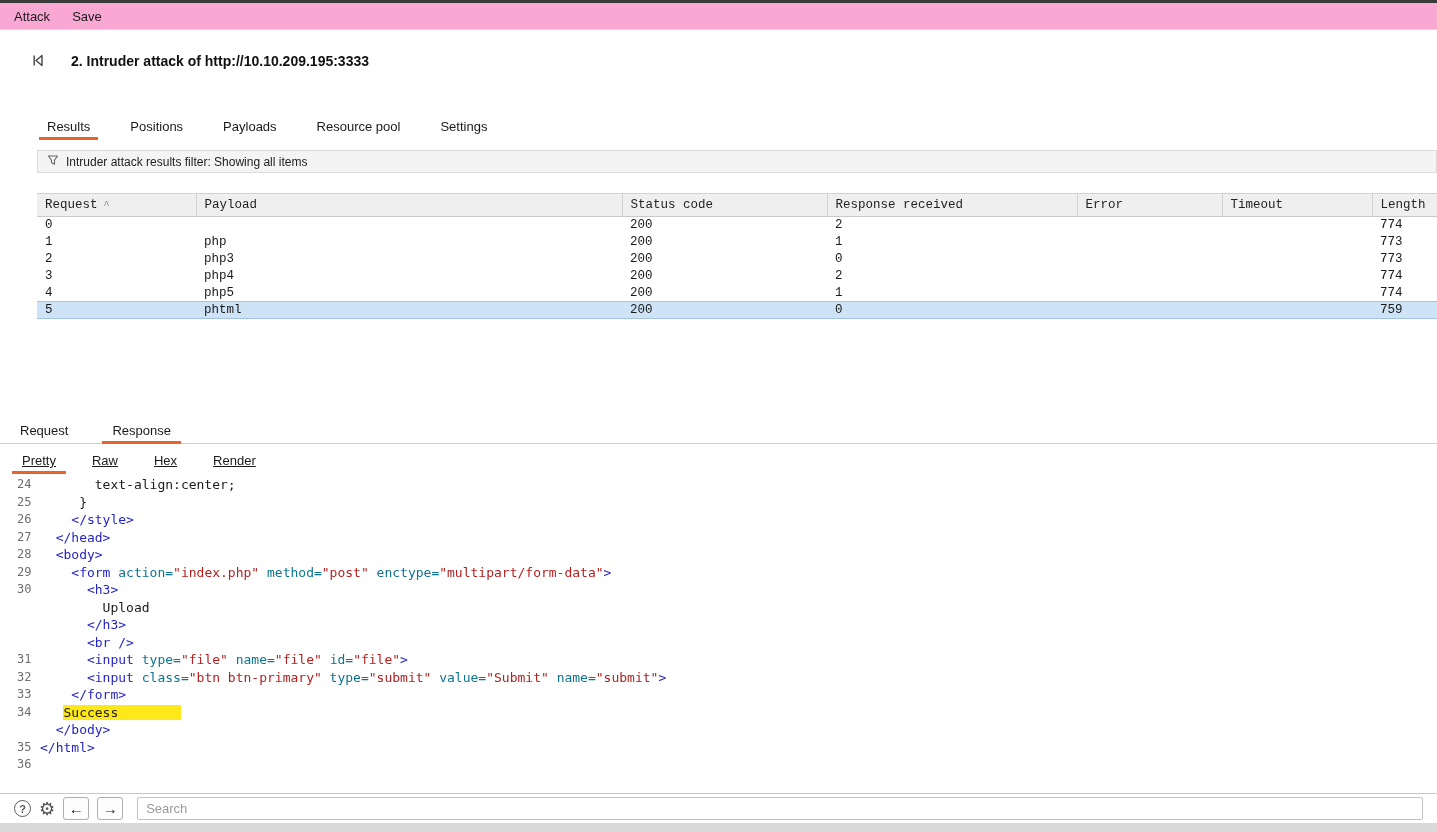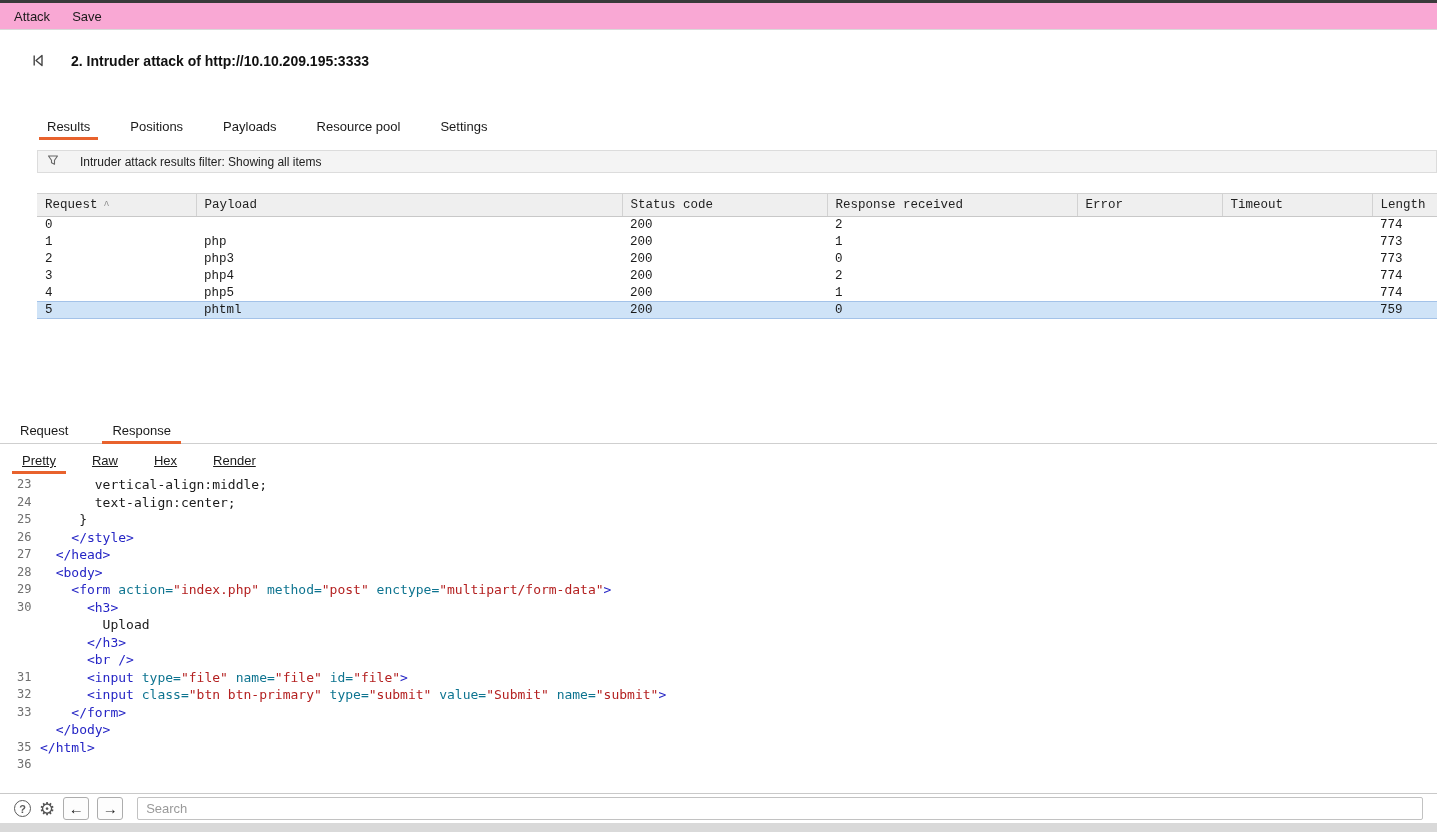--- a/index.html
+++ b/index.html
@@ -50,21 +50,21 @@
   }
   #message-tabs { height: 27px; }
   #message-tabs .tab { padding: 0 12px; }
   #view-tabs { position: absolute; top: 447px; left: 10px; height: 27px; }
   #view-tabs .tab { padding: 0 12px; margin-right: 12px; text-decoration: underline; }
 
   
   .filter-bar {
     position: absolute; top: 150px; left: 37px; right: 0; height: 23px;
     background: #f4f4f4; border: 1px solid #dcdcdc;
-    display: flex; align-items: center; gap: 21px;
+    display: flex; align-items: center; gap: 7px;
     padding-left: 9px; font-size: 12px; color: #222; cursor: pointer;
   }
 
   
   .results-wrap { position: absolute; top: 193px; left: 37px; right: 0; font-family: Liberation Mono, monospace; }
   table.results {
     width: 100%; border-collapse: collapse; table-layout: fixed;
     font-size: 12.5px;
   }
   table.results th {
@@ -254,34 +254,34 @@
 </div>
 
 <div class="tabs" id="view-tabs">
     <div class="tab selected">Pretty</div>
     <div class="tab">Raw</div>
     <div class="tab">Hex</div>
     <div class="tab">Render</div>
   </div>
 
 <div class="editor" id="editor-lines">
-    <div class="line"><span class="gutter">23</span><span class="code"><span class="tk-plain">       vertical-align:middle;</span></span></div>
     <div class="line"><span class="gutter">24</span><span class="code"><span class="tk-plain">       text-align:center;</span></span></div>
     <div class="line"><span class="gutter">25</span><span class="code"><span class="tk-plain">     }</span></span></div>
     <div class="line"><span class="gutter">26</span><span class="code"><span class="tk-plain">    </span><span class="tk-tag">&lt;/style&gt;</span></span></div>
     <div class="line"><span class="gutter">27</span><span class="code"><span class="tk-plain">  </span><span class="tk-tag">&lt;/head&gt;</span></span></div>
     <div class="line"><span class="gutter">28</span><span class="code"><span class="tk-plain">  </span><span class="tk-tag">&lt;body&gt;</span></span></div>
     <div class="line"><span class="gutter">29</span><span class="code"><span class="tk-plain">    </span><span class="tk-tag">&lt;form</span><span class="tk-attr"> action=</span><span class="tk-val">"index.php"</span><span class="tk-attr"> method=</span><span class="tk-val">"post"</span><span class="tk-attr"> enctype=</span><span class="tk-val">"multipart/form-data"</span><span class="tk-tag">&gt;</span></span></div>
     <div class="line"><span class="gutter">30</span><span class="code"><span class="tk-plain">      </span><span class="tk-tag">&lt;h3&gt;</span></span></div>
     <div class="line"><span class="gutter"></span><span class="code"><span class="tk-plain">        Upload</span></span></div>
     <div class="line"><span class="gutter"></span><span class="code"><span class="tk-plain">      </span><span class="tk-tag">&lt;/h3&gt;</span></span></div>
     <div class="line"><span class="gutter"></span><span class="code"><span class="tk-plain">      </span><span class="tk-tag">&lt;br /&gt;</span></span></div>
     <div class="line"><span class="gutter">31</span><span class="code"><span class="tk-plain">      </span><span class="tk-tag">&lt;input</span><span class="tk-attr"> type=</span><span class="tk-val">"file"</span><span class="tk-attr"> name=</span><span class="tk-val">"file"</span><span class="tk-attr"> id=</span><span class="tk-val">"file"</span><span class="tk-tag">&gt;</span></span></div>
     <div class="line"><span class="gutter">32</span><span class="code"><span class="tk-plain">      </span><span class="tk-tag">&lt;input</span><span class="tk-attr"> class=</span><span class="tk-val">"btn btn-primary"</span><span class="tk-attr"> type=</span><span class="tk-val">"submit"</span><span class="tk-attr"> value=</span><span class="tk-val">"Submit"</span><span class="tk-attr"> name=</span><span class="tk-val">"submit"</span><span class="tk-tag">&gt;</span></span></div>
     <div class="line"><span class="gutter">33</span><span class="code"><span class="tk-plain">    </span><span class="tk-tag">&lt;/form&gt;</span></span></div>
+    <div class="line"><span class="gutter">34</span><span class="code"><span class="tk-plain">   </span><span class="tk-mark">Success        </span></span></div>
     <div class="line"><span class="gutter"></span><span class="code"><span class="tk-plain">  </span><span class="tk-tag">&lt;/body&gt;</span></span></div>
     <div class="line"><span class="gutter">35</span><span class="code"><span class="tk-tag">&lt;/html&gt;</span></span></div>
     <div class="line"><span class="gutter">36</span><span class="code"></span></div>
   </div>
 
 <div class="footer">
   <div class="footer-icons" id="footer-icons">
       <span class="icon-circle">?</span>
       <span class="icon-plain">⚙</span>
       <span class="icon-boxed">←</span>

